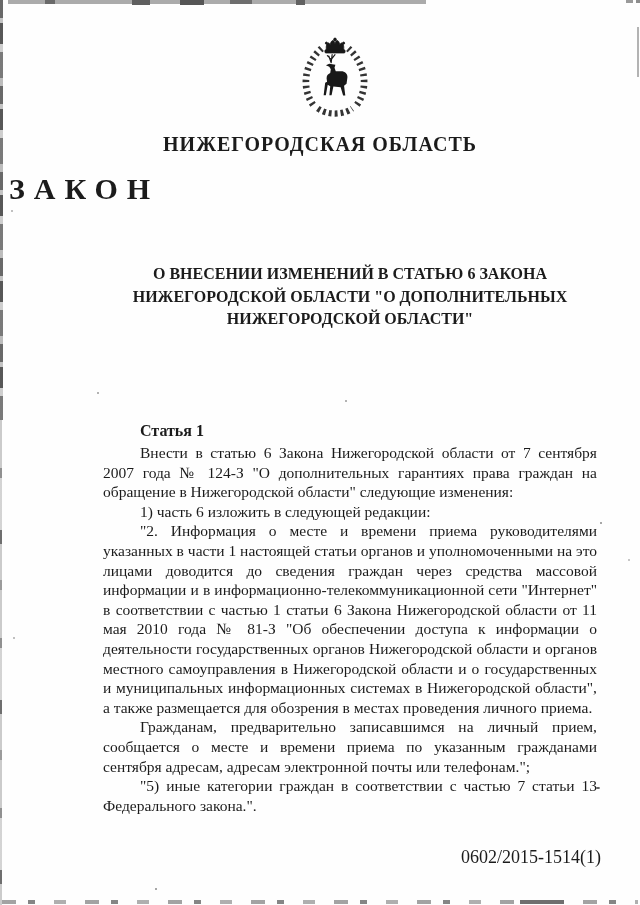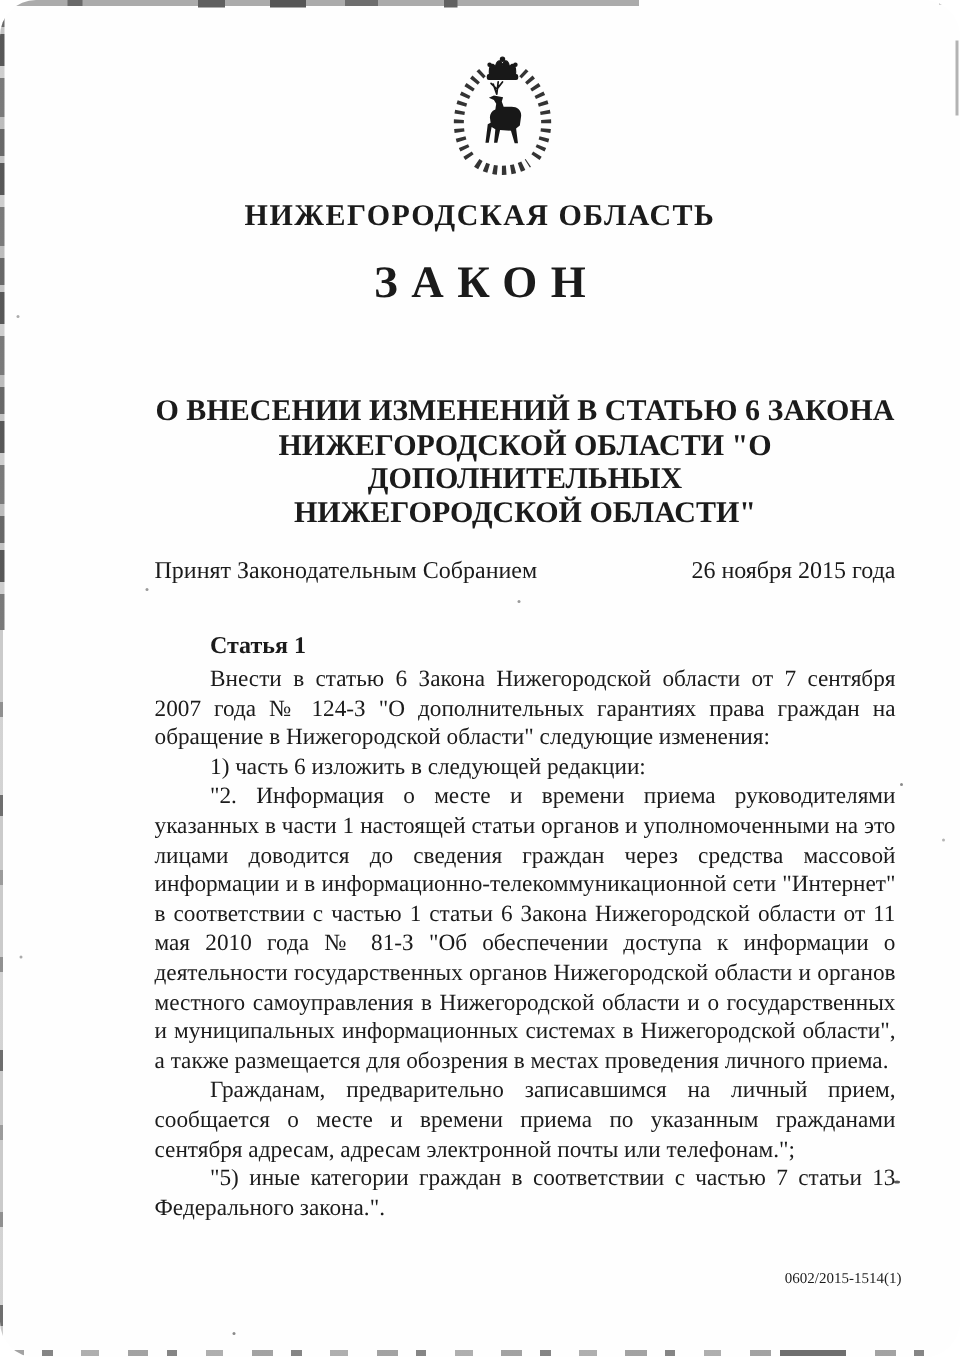--- a/index.html
+++ b/index.html
@@ -1,18 +1,18 @@
 <!DOCTYPE html>
 <html lang="ru"><head>
 <meta charset="utf-8">
 <style>
   html,body{margin:0;padding:0;background:#ffffff;}
   .page{
     position:relative;width:640px;height:905px;background:#fefefe;
-    font-family:"Liberation Serif", serif;color:#1b1b1b;overflow:hidden;border-radius:24px;
+    font-family:"Liberation Serif", serif;color:#1b1b1b;overflow:hidden;
   }
   
   .edge-top{position:absolute;left:8px;top:0;width:418px;height:4px;background:#ababab;}
   .edge-top-d1{position:absolute;left:45px;top:0;width:10px;height:4px;background:#6a6a6a;}
   .edge-top-d2{position:absolute;left:132px;top:0;width:18px;height:5px;background:#5f5f5f;}
   .edge-top-d3{position:absolute;left:180px;top:0;width:24px;height:5px;background:#565656;}
   .edge-top-d4{position:absolute;left:230px;top:0;width:22px;height:4px;background:#6e6e6e;}
   .edge-top-d5{position:absolute;left:296px;top:0;width:9px;height:5px;background:#616161;}
   .edge-top-r1{position:absolute;left:626px;top:0;width:7px;height:3px;background:#9a9a9a;}
   .edge-top-r2{position:absolute;left:636px;top:0;width:4px;height:3px;background:#8d8d8d;}
@@ -38,36 +38,36 @@
   .edge-bottom-dark{position:absolute;left:520px;bottom:1px;width:44px;height:4px;background:#6f6f6f;}
   .dot{position:absolute;border-radius:50%;background:#8a8a8a;}
   
   .emblem{position:absolute;left:292px;top:36px;width:86px;height:84px;}
   
   .region{
     position:absolute;left:0;top:132px;width:100%;text-align:center;
     font-size:20px;font-weight:bold;letter-spacing:1px;line-height:24px;
   }
   .zakon{
-    position:absolute;left:0;top:172px;width:100%;text-align:center;
+    position:absolute;left:0;top:172px;width:100%;
     font-size:30px;font-weight:bold;letter-spacing:9px;text-indent:9px;line-height:34px;
   }
   .doc-title{
     position:absolute;left:90px;top:263px;width:520px;text-align:center;
-    font-size:20px;font-weight:bold;line-height:22.5px;
+    font-size:16px;font-weight:bold;line-height:22.5px;
   }
   .adoption{
     position:absolute;left:103px;top:371px;width:494px;
     display:flex;justify-content:space-between;font-size:16px;line-height:20px;
   }
   .article-heading{position:absolute;left:140px;top:422px;font-size:16px;font-weight:bold;}
   
   .body-text{position:absolute;left:103px;top:443px;width:494px;font-size:15.5px;line-height:19.6px;}
   .body-text p{margin:0;text-align:justify;text-indent:37px;}
-  .footer-code{position:absolute;right:39px;top:847px;font-size:10px;margin-left:30px;}
+  .footer-code{position:absolute;right:39px;top:847px;font-size:18px;margin-left:30px;}
 </style>
 </head>
 <body>
 
 <div class="page">
 
   <div class="edge-top"></div>
   <div class="edge-top-d1"></div>
   <div class="edge-top-d2"></div>
   <div class="edge-top-d3"></div>
@@ -116,24 +116,20 @@
 
   <div class="region">НИЖЕГОРОДСКАЯ ОБЛАСТЬ</div>
   <div class="zakon">ЗАКОН</div>
 
   <div class="doc-title">
     <div>О ВНЕСЕНИИ ИЗМЕНЕНИЙ В СТАТЬЮ 6 ЗАКОНА</div>
     <div>НИЖЕГОРОДСКОЙ ОБЛАСТИ "О ДОПОЛНИТЕЛЬНЫХ</div>
     <div>НИЖЕГОРОДСКОЙ ОБЛАСТИ"</div>
   </div>
 
-  <div class="adoption">
-    <span>Принят Законодательным Собранием</span>
-    <span>26 ноября 2015 года</span>
-  </div>
 
   <div class="article-heading">Статья 1</div>
 
   <div class="body-text">
     <p>Внести в статью 6 Закона Нижегородской области от 7 сентября 2007 года № 124-З "О дополнительных гарантиях права граждан на обращение в Нижегородской области" следующие изменения:</p>
     <p>1) часть 6 изложить в следующей редакции:</p>
     <p>"2. Информация о месте и времени приема руководителями указанных в части 1 настоящей статьи органов и уполномоченными на это лицами доводится до сведения граждан через средства массовой информации и в информационно-телекоммуникационной сети "Интернет" в соответствии с частью 1 статьи 6 Закона Нижегородской области от 11 мая 2010 года № 81-З "Об обеспечении доступа к информации о деятельности государственных органов Нижегородской области и органов местного самоуправления в Нижегородской области и о государственных и муниципальных информационных системах в Нижегородской области", а также размещается для обозрения в местах проведения личного приема.</p>
     <p>Гражданам, предварительно записавшимся на личный прием, сообщается о месте и времени приема по указанным гражданами сентября адресам, адресам электронной почты или телефонам.";</p>
     <p>"5) иные категории граждан в соответствии с частью 7 статьи 13 Федерального закона.".</p>
   </div>

